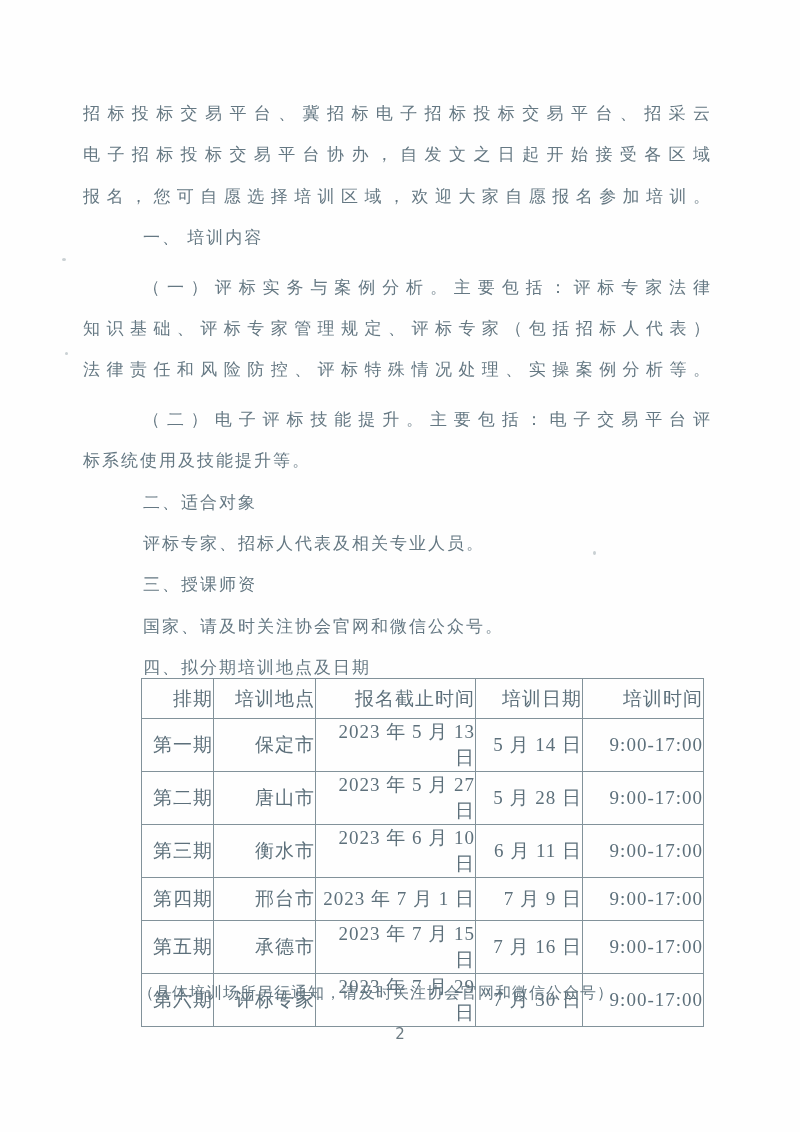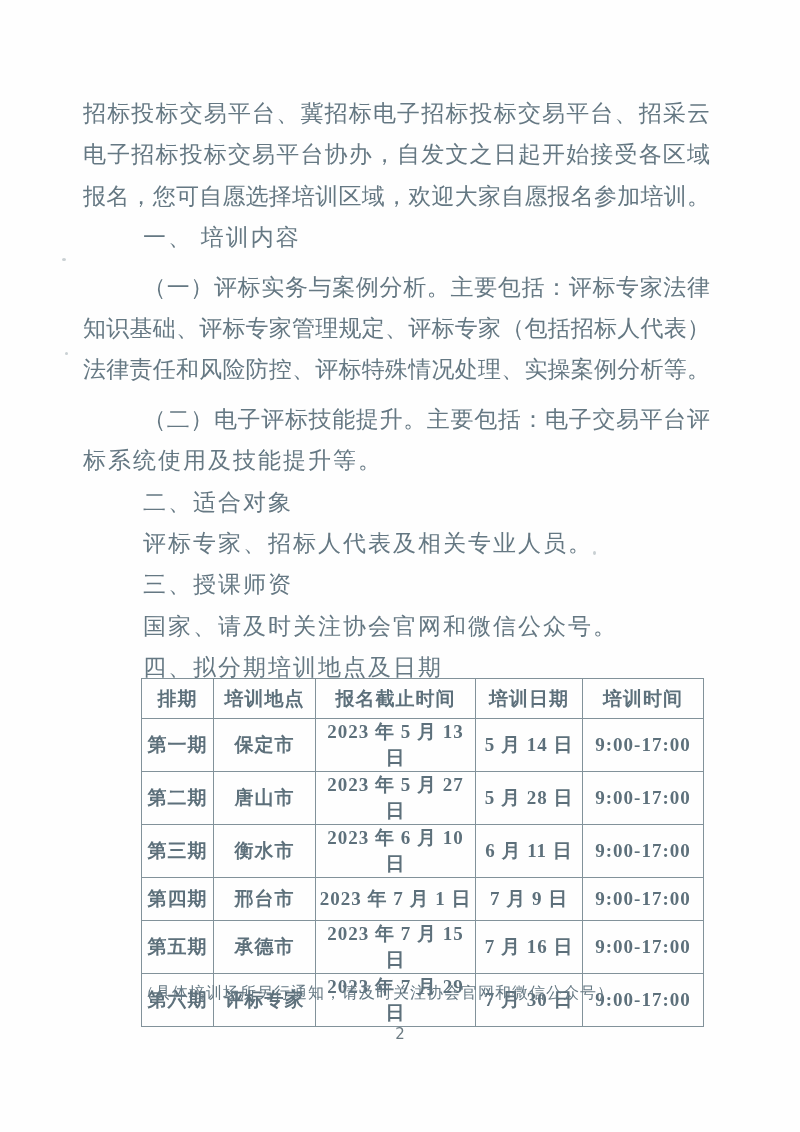--- a/index.html
+++ b/index.html
@@ -13,21 +13,21 @@
   .page {
     position: absolute; left: 0; top: 0;
     width: 800px; height: 1132px;
     background: #fefefe;
   }
   
   .body-text {
     position: absolute;
     left: 83px; top: 93px;
     width: 627px;
-    font-size: 23px;
+    font-size: 17px;
     line-height: 41.4px;
     color: #657883;
     letter-spacing: 2px;
   }
   .line { white-space: nowrap; }
   .line.full {
     white-space: normal;
     letter-spacing: 0;
     text-align: justify;
     text-align-last: justify;
@@ -41,24 +41,24 @@
     position: absolute;
     left: 141px; top: 678px;
     border-collapse: collapse;
     table-layout: fixed;
     width: 563px;
     color: #5d707b;
     font-size: 19px;
   }
   table.schedule th, table.schedule td {
     border: 1px solid #82929a;
-    text-align: center;
+    text-align: right;
     vertical-align: middle;
     padding: 0;
-    font-weight: bold;
+    font-weight: normal;
     letter-spacing: 1px;
     overflow: hidden;
   }
   table.schedule thead tr { height: 40px; }
   table.schedule tbody tr { height: 42.7px; }
 
   .note {
     position: absolute;
     left: 138px; top: 983px;
     width: 580px;

